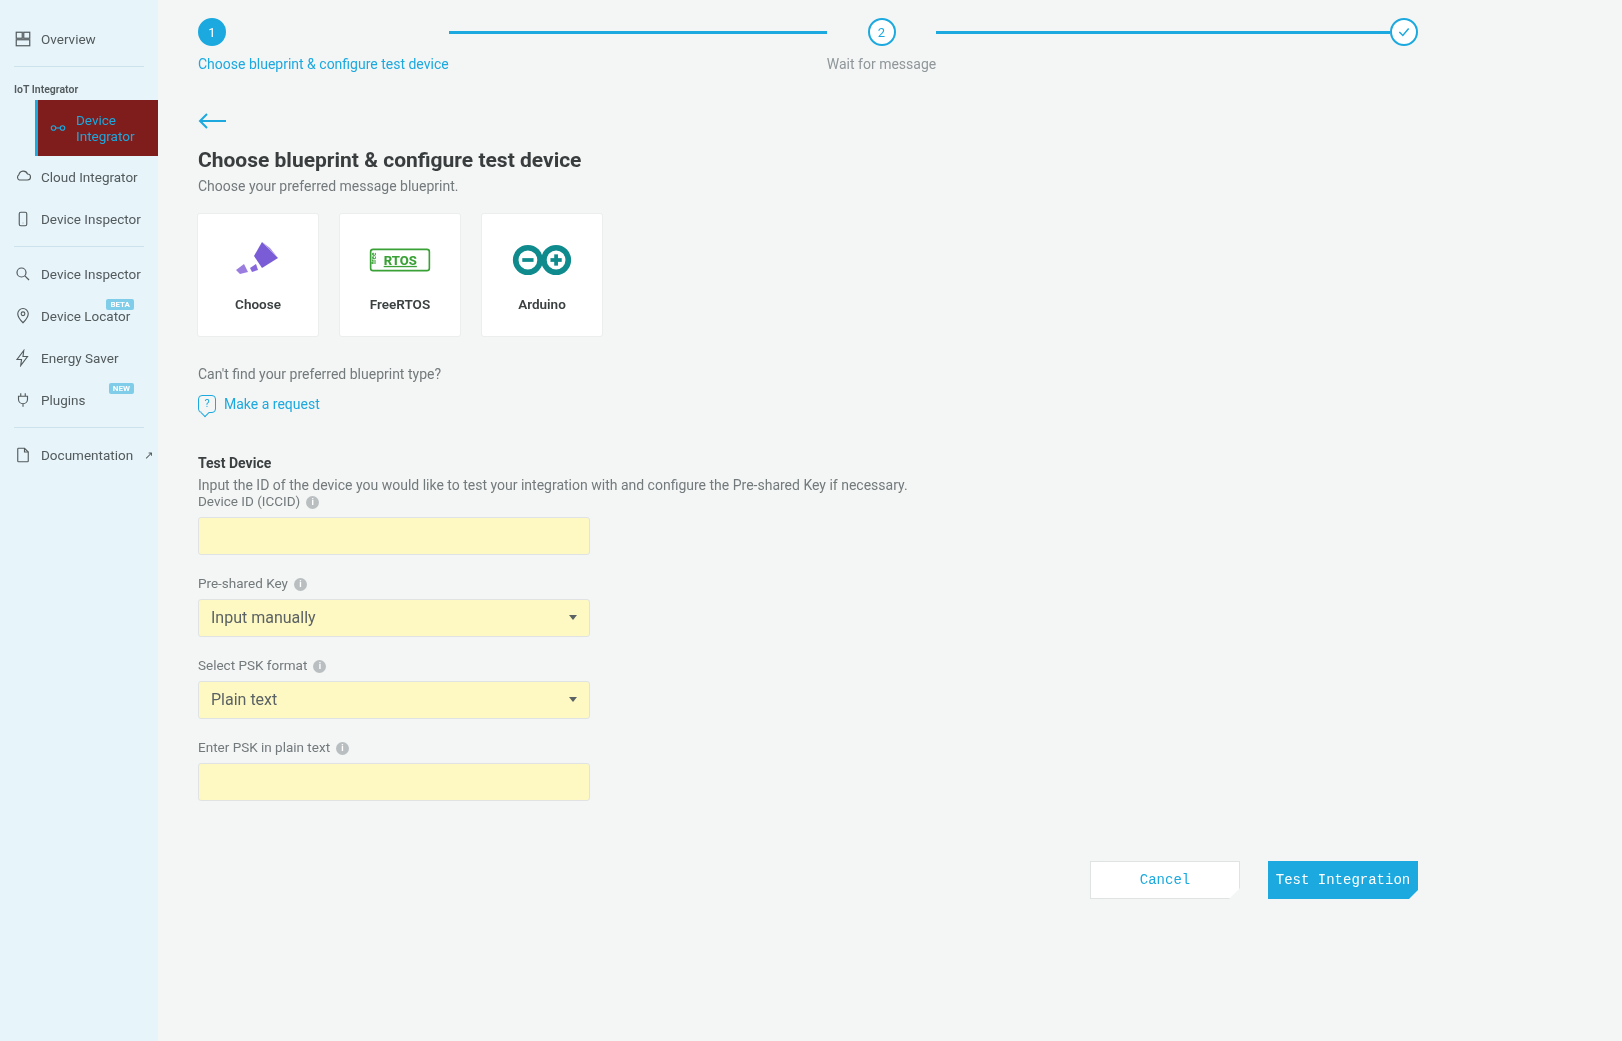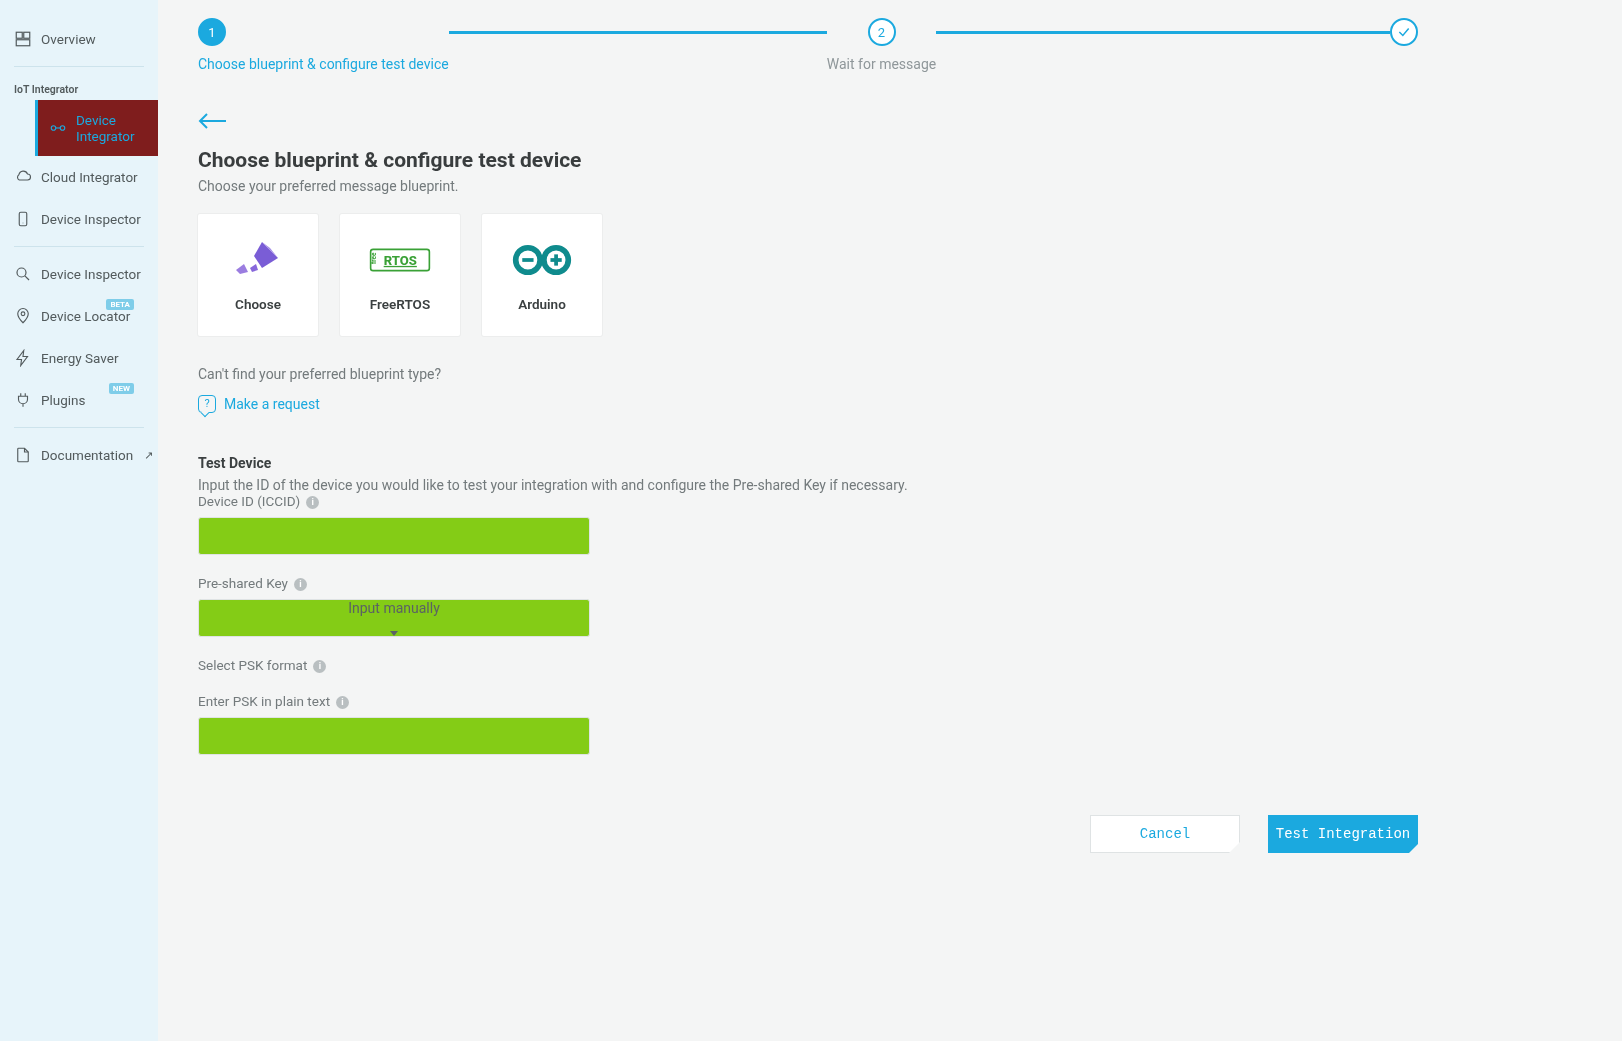--- a/index.html
+++ b/index.html
@@ -257,26 +257,25 @@
     font-size: 9px;
     font-weight: 700;
     display: inline-flex;
     align-items: center;
     justify-content: center;
   }
   .text-input, .select-input {
     width: 100%;
     height: 38px;
     border: 1px solid var(--border-light);
-    background: #84cc16;
+    background: #fef9c3;
     border-radius: 3px;
     padding: 0 12px;
-    font-size: 14px;
+    font-size: 16px;
     color: var(--text-dark);
-    flex-direction: column;
   }
   .select-input {
     display: flex;
     align-items: center;
     justify-content: space-between;
     cursor: pointer;
     color: #5b6264;
   }
   .select-input .caret {
     border-left: 4px solid transparent;
@@ -526,20 +525,24 @@
         <span>Input manually</span>
         <span class="caret"></span>
       </div>
     </div>
 
     <div class="form-group">
       <div class="form-label">
         <span>Select PSK format</span>
         <span class="info-dot">i</span>
       </div>
+      <div class="select-input">
+        <span>Plain text</span>
+        <span class="caret"></span>
+      </div>
     </div>
 
     <div class="form-group">
       <div class="form-label">
         <span>Enter PSK in plain text</span>
         <span class="info-dot">i</span>
       </div>
       <input type="text" class="text-input" style="">
     </div>
 

